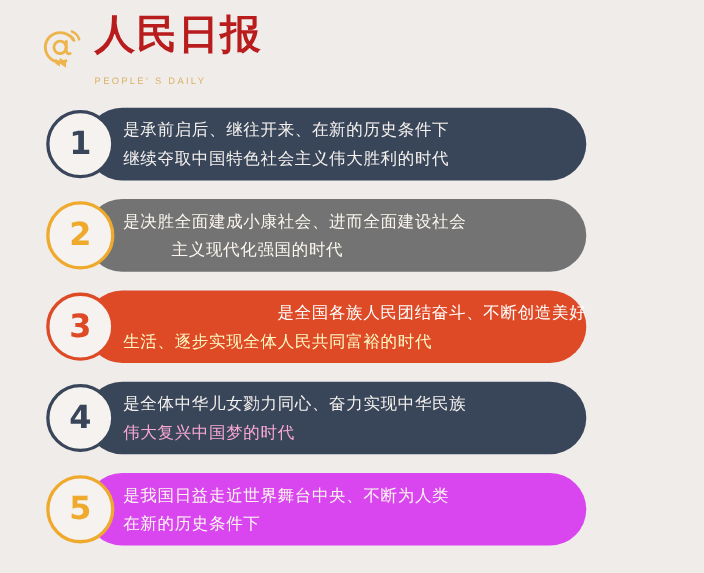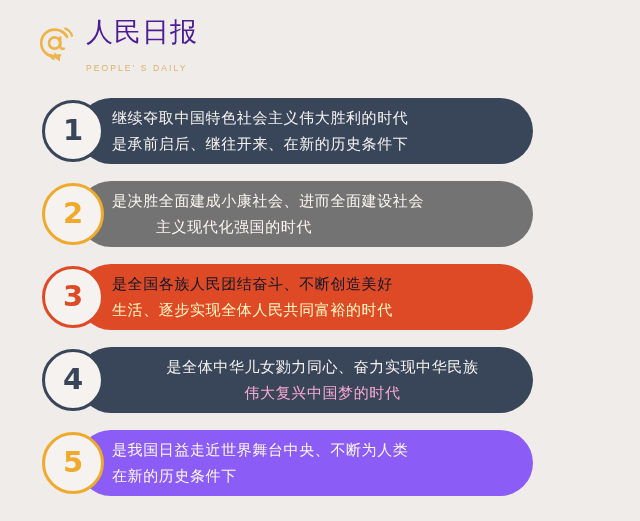--- a/index.html
+++ b/index.html
@@ -32,23 +32,23 @@
     flex: 0 0 auto;
   }
   .logo-text-block {
     display: flex;
     flex-direction: column;
     justify-content: center;
     line-height: 1;
     margin-left: -2px;
   }
   .logo-cn {
-    font-size: 27px;
-    font-weight: normal;
-    color: #4c1d95;
+    font-size: 37px;
+    font-weight: bold;
+    color: #b91c1c;
     letter-spacing: 1px;
     white-space: nowrap;
     font-family: "DejaVu Sans", "Liberation Sans", sans-serif;
   }
   .logo-en {
     font-size: 8.5px;
     font-weight: normal;
     color: #dcb163;
     letter-spacing: 2.1px;
     margin-top: 19px;
@@ -132,60 +132,60 @@
   <div class="logo-text-block">
     <div class="logo-cn">人民日报</div>
     <div class="logo-en">PEOPLE' S DAILY</div>
   </div>
 </div>
 
 <div class="rows">
 
   <div class="row">
     <div class="pill" style="background: rgb(57, 70, 90);">
+      <div class="pill-line" style="color: rgb(244, 241, 238);">是承前启后、继往开来、在新的历史条件下</div>
       <div class="pill-line" style="color: rgb(244, 241, 238);">继续夺取中国特色社会主义伟大胜利的时代</div>
-      <div class="pill-line" style="color: rgb(244, 241, 238);">是承前启后、继往开来、在新的历史条件下</div>
     </div>
     <div class="badge" style="border-color: rgb(57, 70, 90);">
       <span class="badge-num" style="color: rgb(57, 70, 90);">1</span>
     </div>
   </div>
 
   <div class="row">
     <div class="pill" style="background: #737373;">
       <div class="pill-line" style="color: rgb(251, 246, 239);">是决胜全面建成小康社会、进而全面建设社会</div>
       <div class="pill-line" style="color: rgb(251, 246, 239); margin-left: 44px;">主义现代化强国的时代</div>
     </div>
     <div class="badge" style="border-color: rgb(239, 170, 46);">
       <span class="badge-num" style="color: rgb(239, 170, 46);">2</span>
     </div>
   </div>
 
   <div class="row">
     <div class="pill" style="background: rgb(222, 74, 38);">
-      <div class="pill-line" style="color: #0f172a;">是全国各族人民团结奋斗、不断创造美好</div>
+      <div class="pill-line" style="color: #ffffff; text-align: right;">是全国各族人民团结奋斗、不断创造美好</div>
       <div class="pill-line" style="color: #fef9c3;">生活、逐步实现全体人民共同富裕的时代</div>
     </div>
     <div class="badge" style="border-color: rgb(222, 74, 38);">
       <span class="badge-num" style="color: rgb(222, 74, 38);">3</span>
     </div>
   </div>
 
   <div class="row">
-    <div class="pill" style="background: rgb(57, 70, 90); align-items: center;">
+    <div class="pill" style="background: rgb(57, 70, 90);">
       <div class="pill-line" style="color: rgb(244, 241, 238);">是全体中华儿女勠力同心、奋力实现中华民族</div>
       <div class="pill-line" style="color: #f9a8d4;">伟大复兴中国梦的时代</div>
     </div>
     <div class="badge" style="border-color: rgb(57, 70, 90);">
       <span class="badge-num" style="color: rgb(57, 70, 90);">4</span>
     </div>
   </div>
 
   <div class="row">
-    <div class="pill" style="background: #8b5cf6;">
+    <div class="pill" style="background: #d946ef;">
       <div class="pill-line" style="color: rgb(251, 246, 239);">是我国日益走近世界舞台中央、不断为人类</div>
       <div class="pill-line" style="color: rgb(251, 246, 239);">在新的历史条件下</div>
     </div>
     <div class="badge" style="border-color: rgb(239, 170, 46);">
       <span class="badge-num" style="color: rgb(239, 170, 46);">5</span>
     </div>
   </div>
 
 </div>
 

